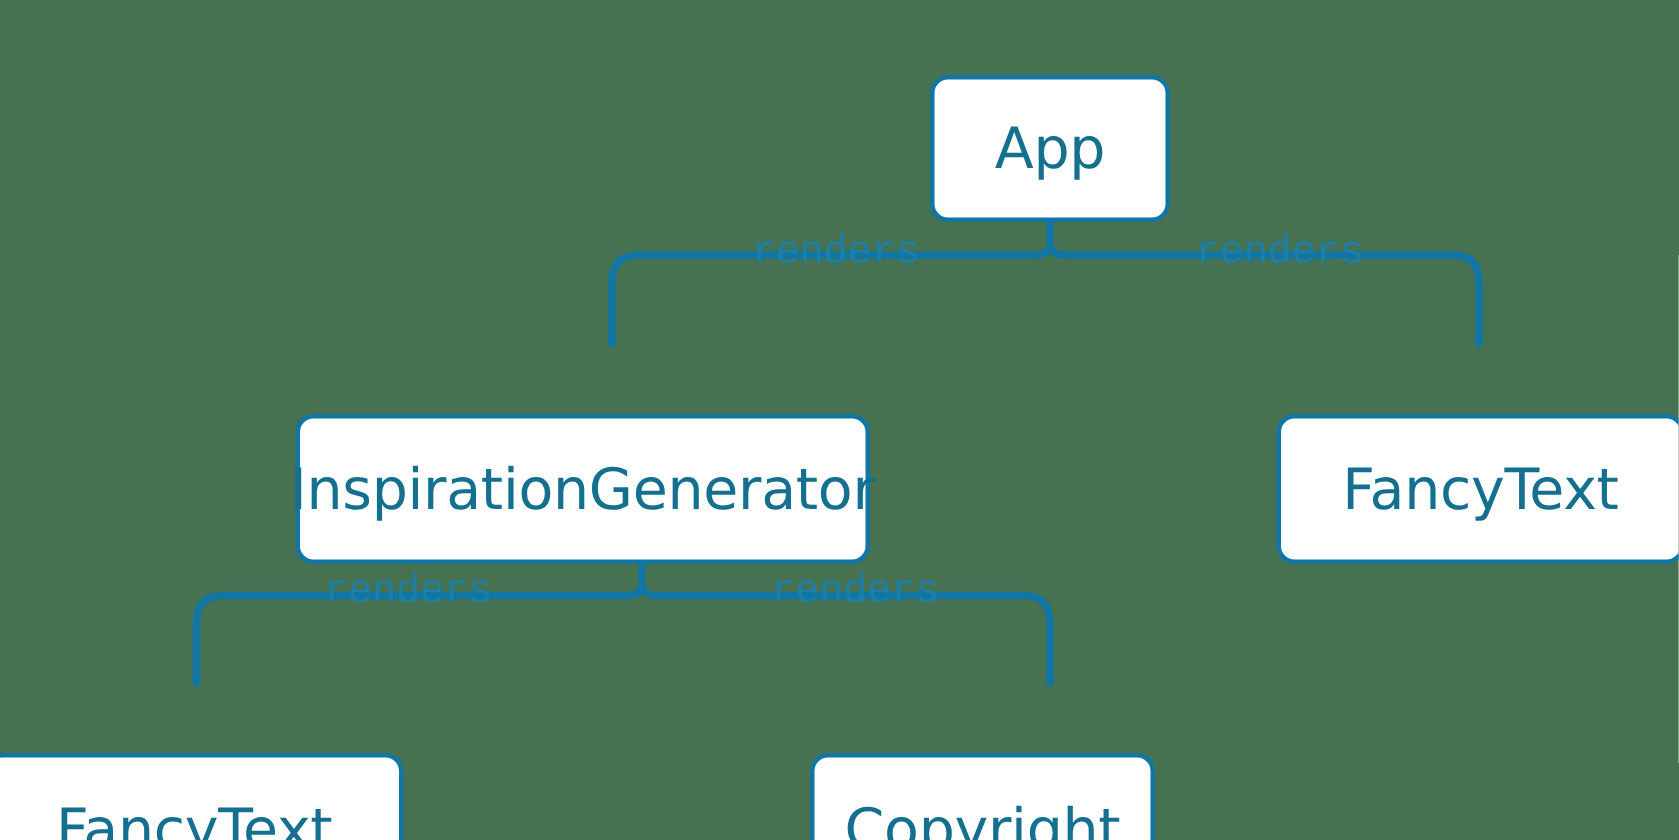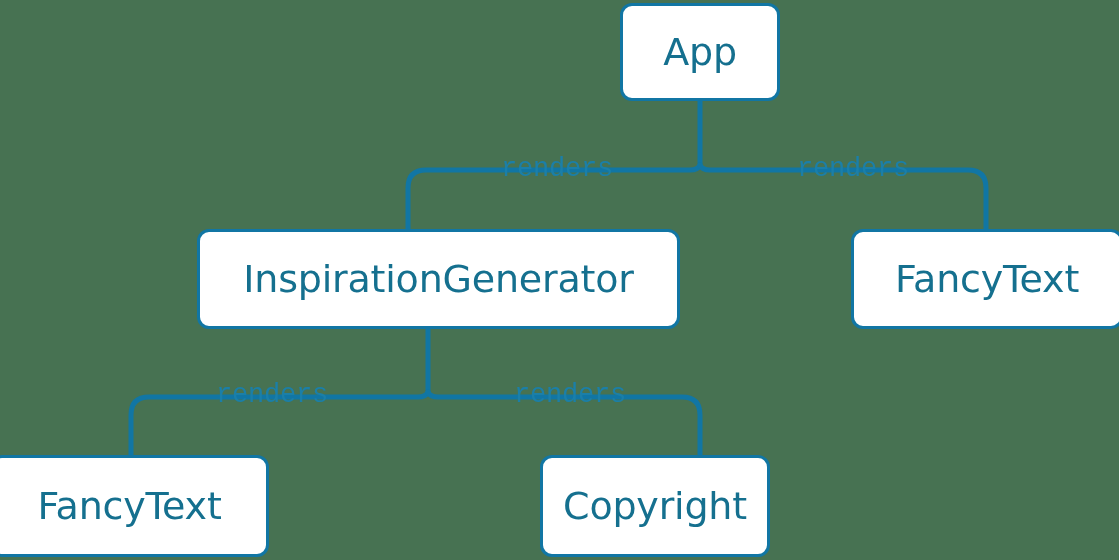--- a/index.html
+++ b/index.html
@@ -33,34 +33,35 @@
     border-radius: 12px;
     display: flex;
     align-items: center;
     justify-content: center;
     color: #15708f;
     font-family: "DejaVu Sans", sans-serif;
     font-size: 38px;
     font-weight: 400;
     letter-spacing: -0.2px;
     white-space: nowrap;
+    margin-top: 47px;
   }
   .edge-label {
     position: absolute;
     color: #1b7fa8;
     font-family: Liberation Mono, monospace;
     font-size: 27px;
     font-weight: 500;
     white-space: nowrap;
     transform: translate(-50%, -50%);
     letter-spacing: -0.2px;
   }
   
   #node-app        { left: 620px; top: 3px;   width: 160px; height: 98px; }
-  #node-inspgen    { left: 197px; top: 229px; width: 483px; height: 100px; }
+  #node-inspgen    { left: 197px; top: 229px; width: 383px; height: 100px; }
   #node-fancy-right{ left: 851px; top: 229px; width: 272px; height: 100px; }
   #node-fancy-left { left: -10px; top: 455px; width: 279px; height: 102px; }
   #node-copyright  { left: 540px; top: 455px; width: 230px; height: 102px; }
   
   #label-renders-1 { left: 557px; top: 169px; }
   #label-renders-2 { left: 853px; top: 169px; }
   #label-renders-3 { left: 272px; top: 395px; }
   #label-renders-4 { left: 570px; top: 395px; }
 </style>
 </head>

